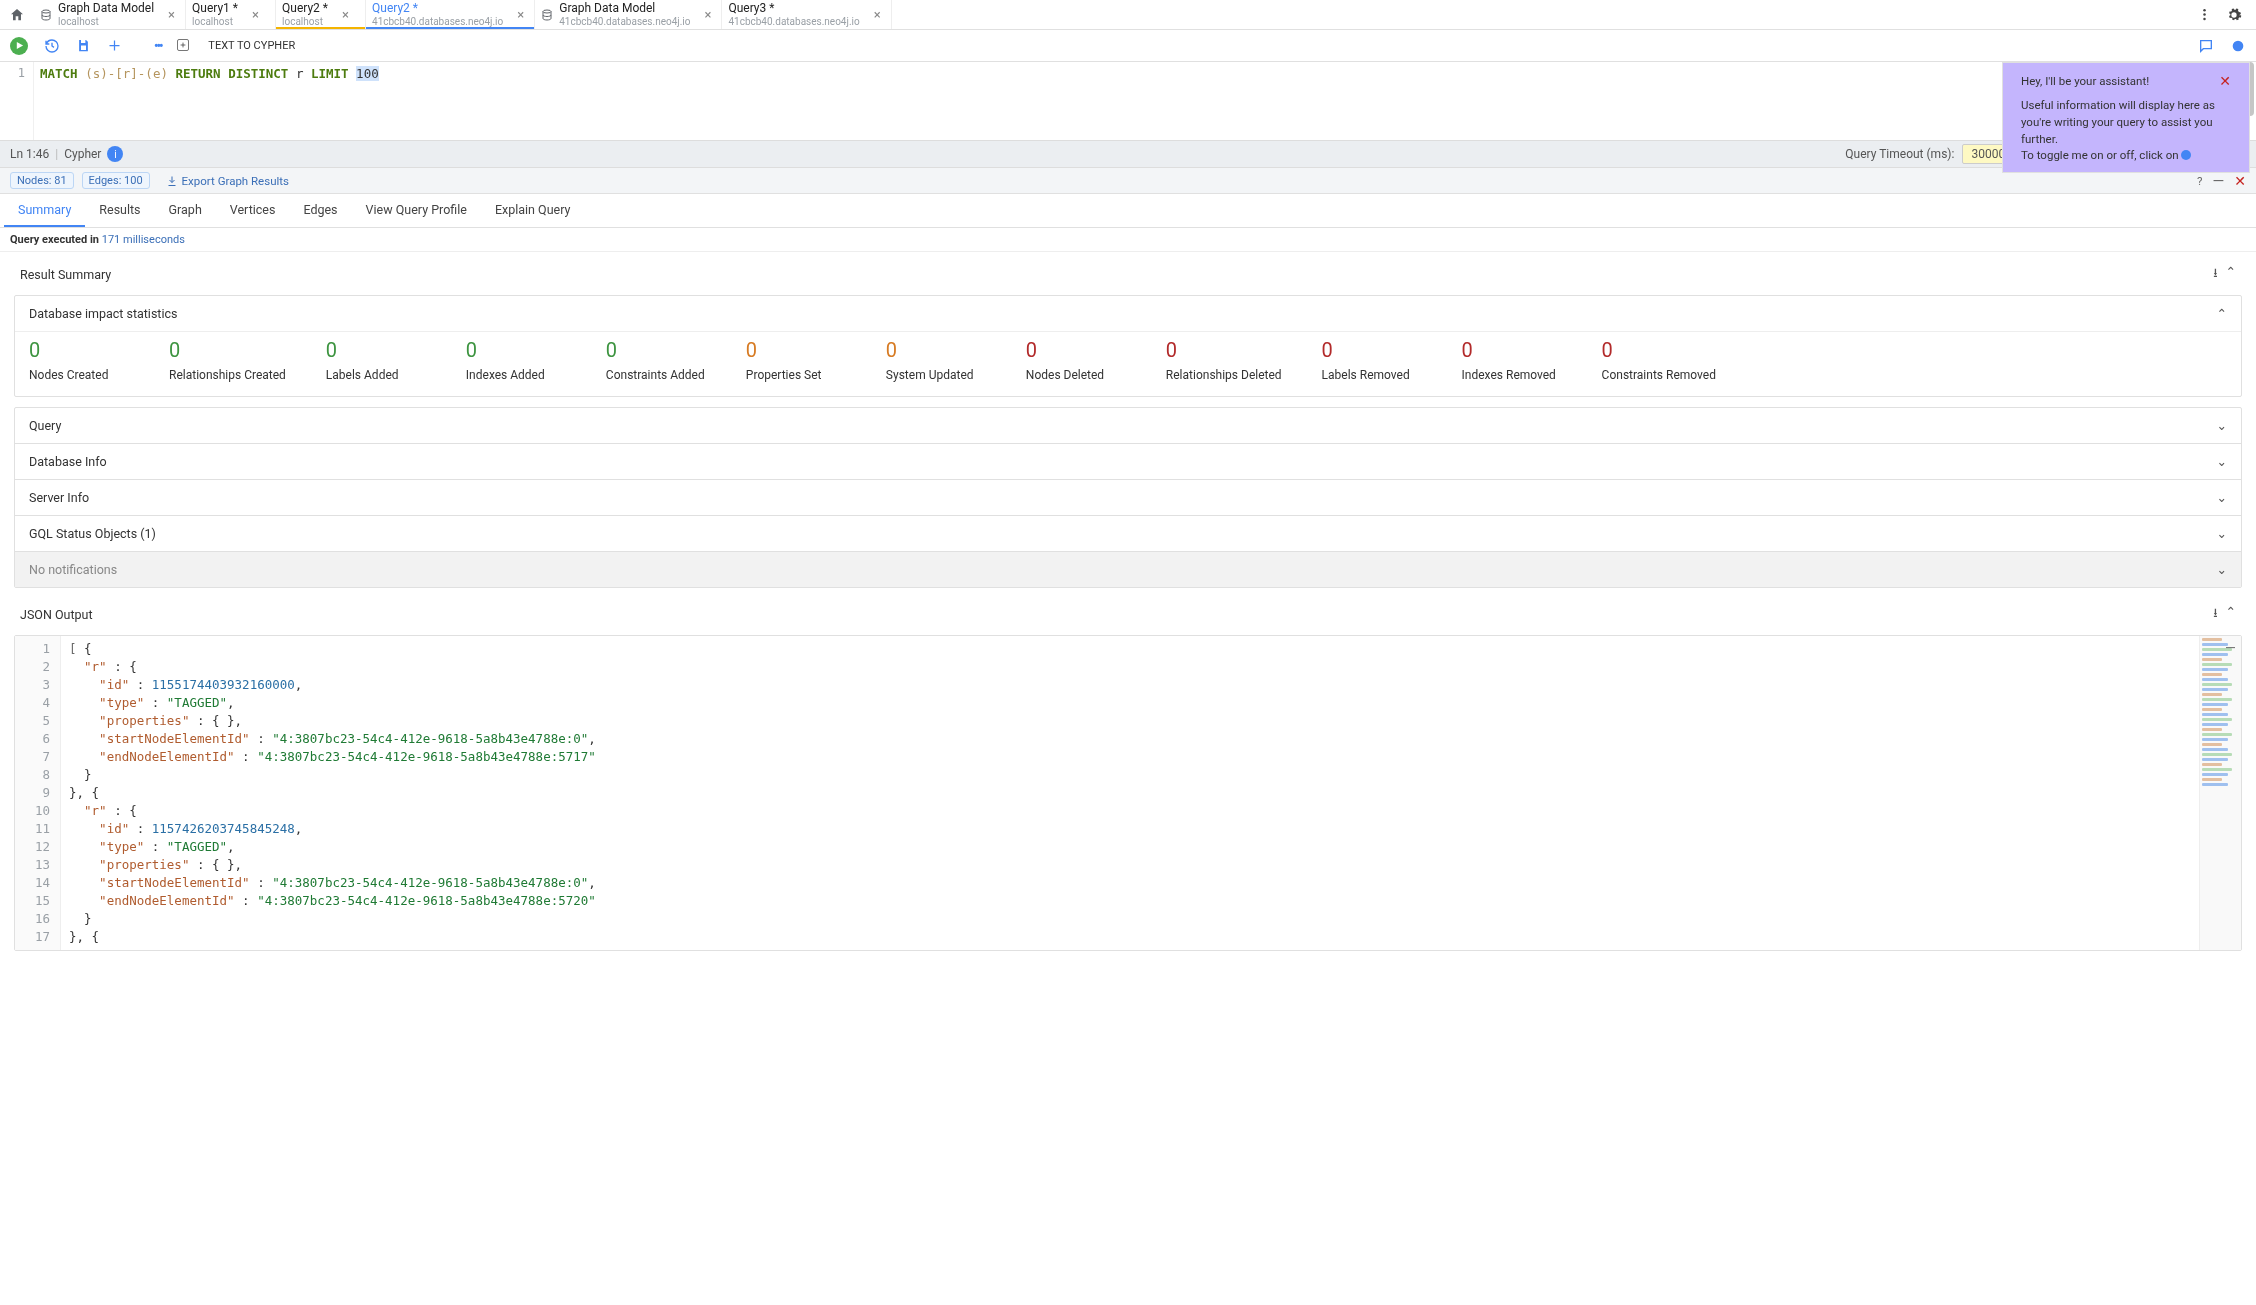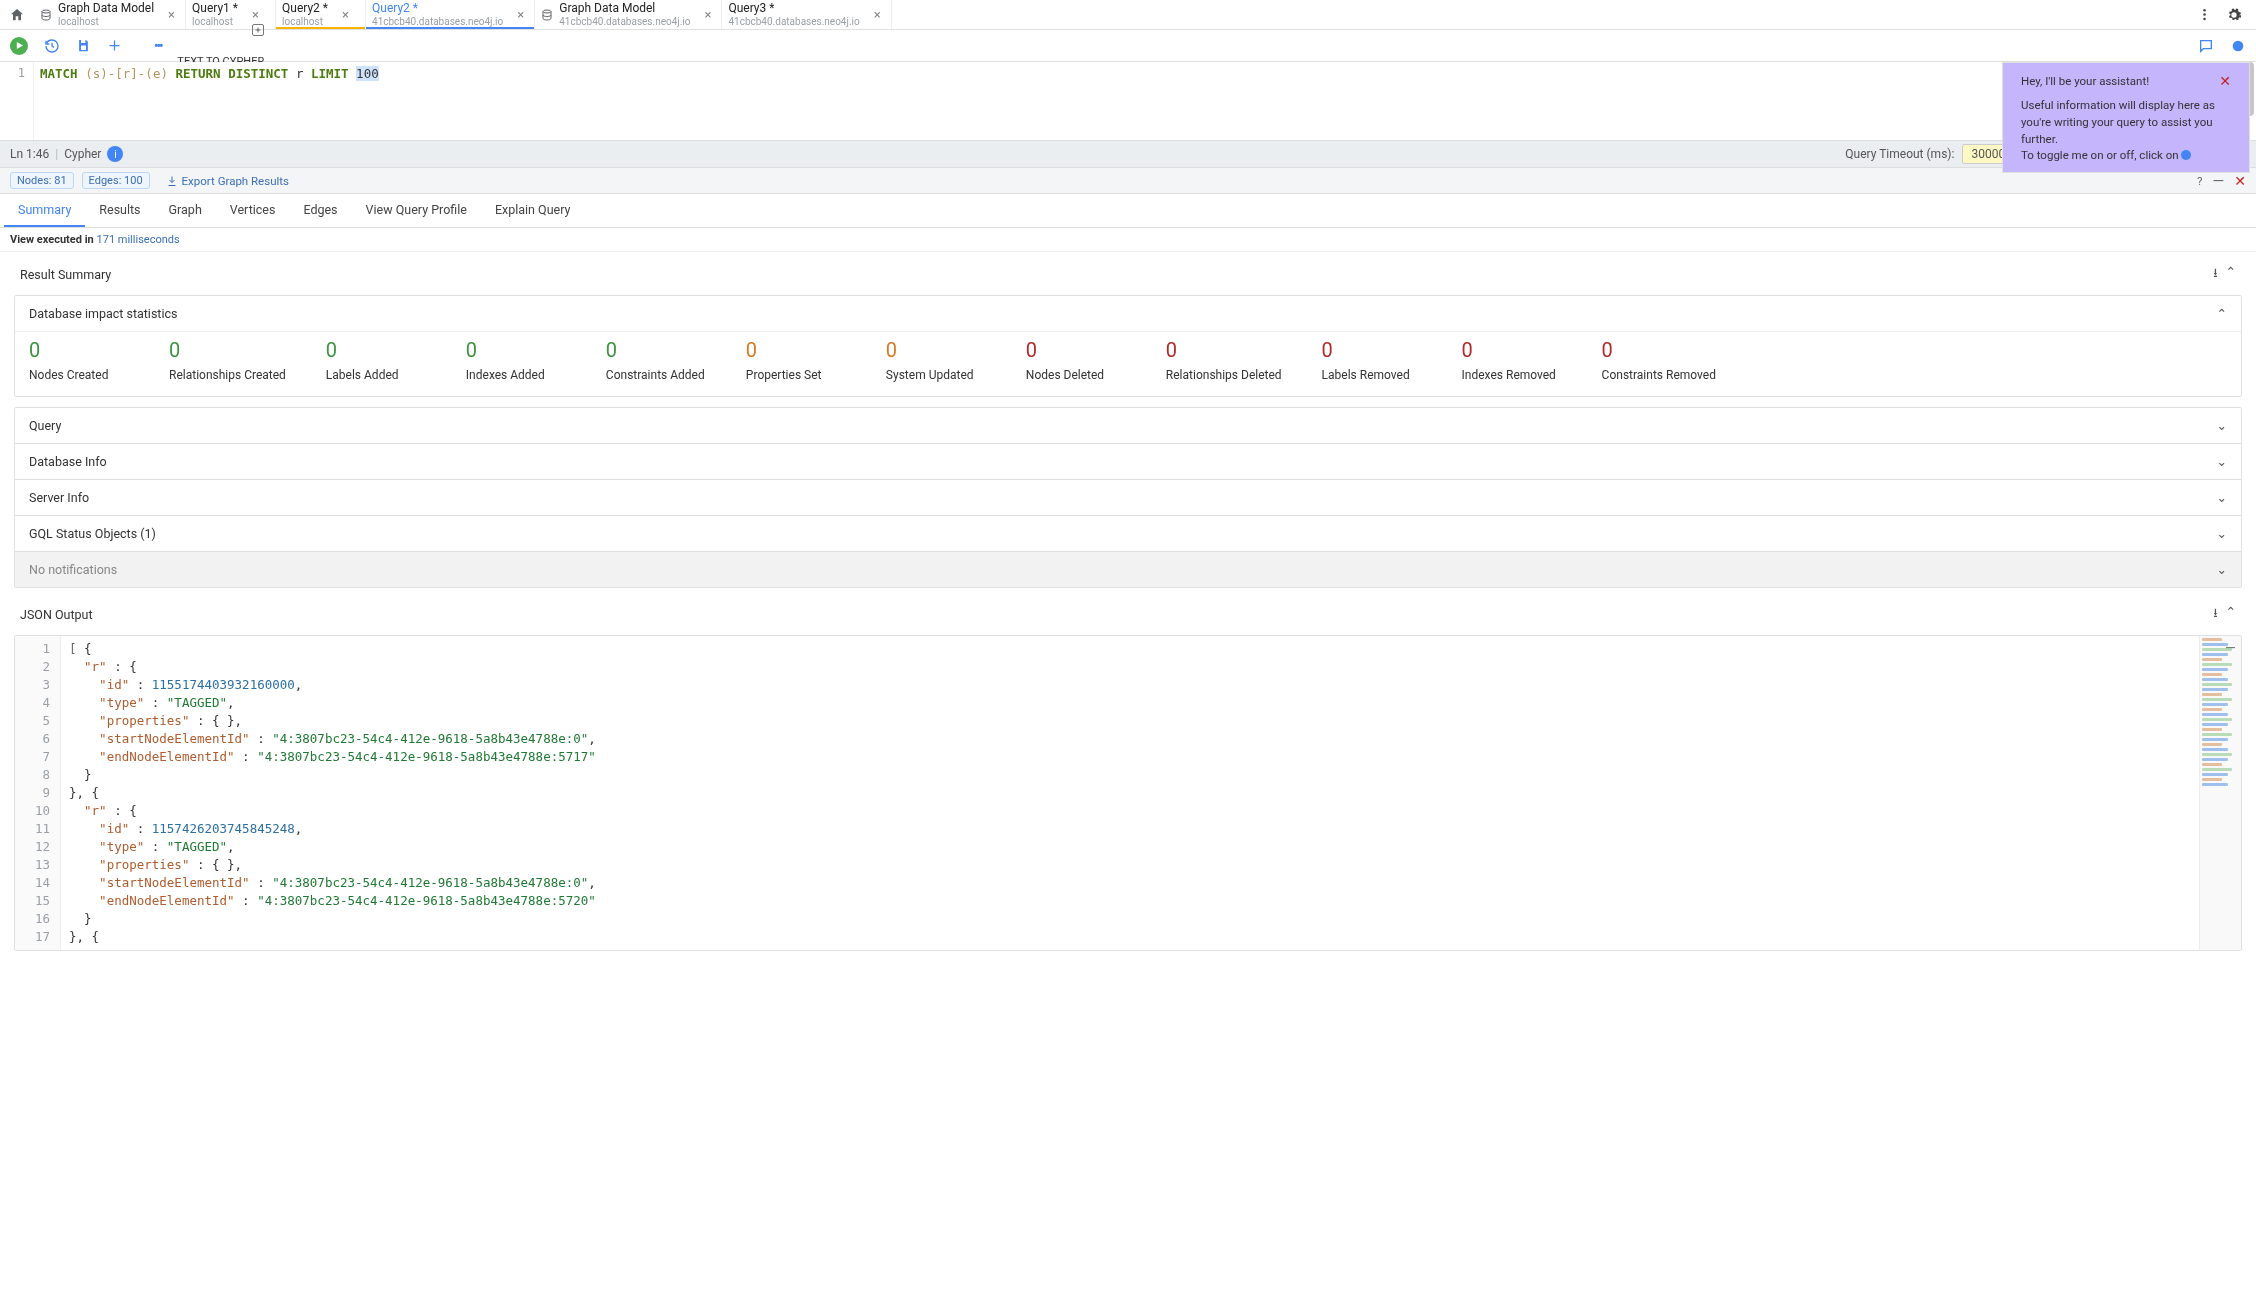--- a/index.html
+++ b/index.html
@@ -44,21 +44,21 @@
     display:flex; align-items:center; gap:16px; height:32px;
     padding: 0 10px; border-bottom:1px solid #e0e0e0; background:#fff;
   }
   .toolbar .run {
     width:18px; height:18px; border-radius:50%;
     background:#4CAF50; display:flex; align-items:center; justify-content:center;
     cursor:pointer;
   }
   .toolbar .run svg { width:9px; height:9px; fill:#fff; }
   .toolbar .ic { color:#4285f4; cursor:pointer; display:flex; }
-  .toolbar .t2c { display:flex; align-items:flex-end; gap:19px; color:#333; font-size:11px; cursor:pointer;flex-direction:column; }
+  .toolbar .t2c { display:flex; align-items:flex-start; gap:19px; color:#333; font-size:11px; cursor:pointer; }
   .toolbar .t2c .box { width:12px; height:12px; border:1px solid #777; border-radius:2px; display:flex; align-items:center; justify-content:center; }
   .toolbar .endspacer { flex:1; }
   .toolbar .chatic { color:#4285f4; cursor:pointer; }
   .toolbar .assist { color:#4285f4; cursor:pointer; }
 
   
   .editor-area { position:relative; display:flex; background:#fff; }
   .editor-gutter {
     width:34px; text-align:right; padding:4px 8px 4px 0;
     color:#9aa0a6; font-family:Menlo, Consolas, monospace; font-size:12px;
@@ -391,21 +391,21 @@
       <div class="rtab active">Summary</div>
       <div class="rtab">Results</div>
       <div class="rtab">Graph</div>
       <div class="rtab">Vertices</div>
       <div class="rtab">Edges</div>
       <div class="rtab">View Query Profile</div>
       <div class="rtab">Explain Query</div>
     </div>
 
   <div class="execline">
-    <b>View executed in </b><span class="ms">171 milliseconds</span>
+    <b>Query executed in </b><span class="ms">171 milliseconds</span>
   </div>
 
   <div class="panels">
 
     <div>
       <div class="summary-header">
         <span>Result Summary</span>
         <div class="ricons">
           <span>⭳</span>
           <span>⌃</span>

